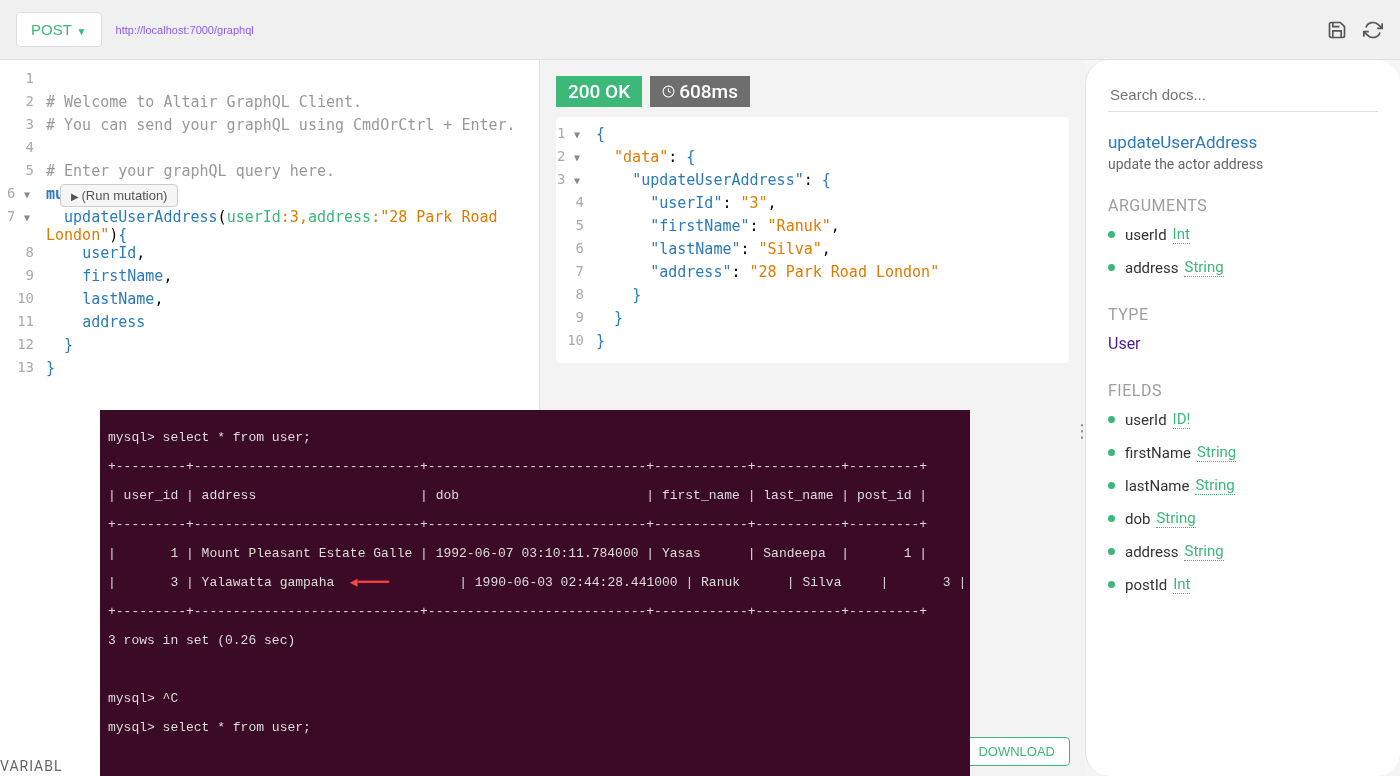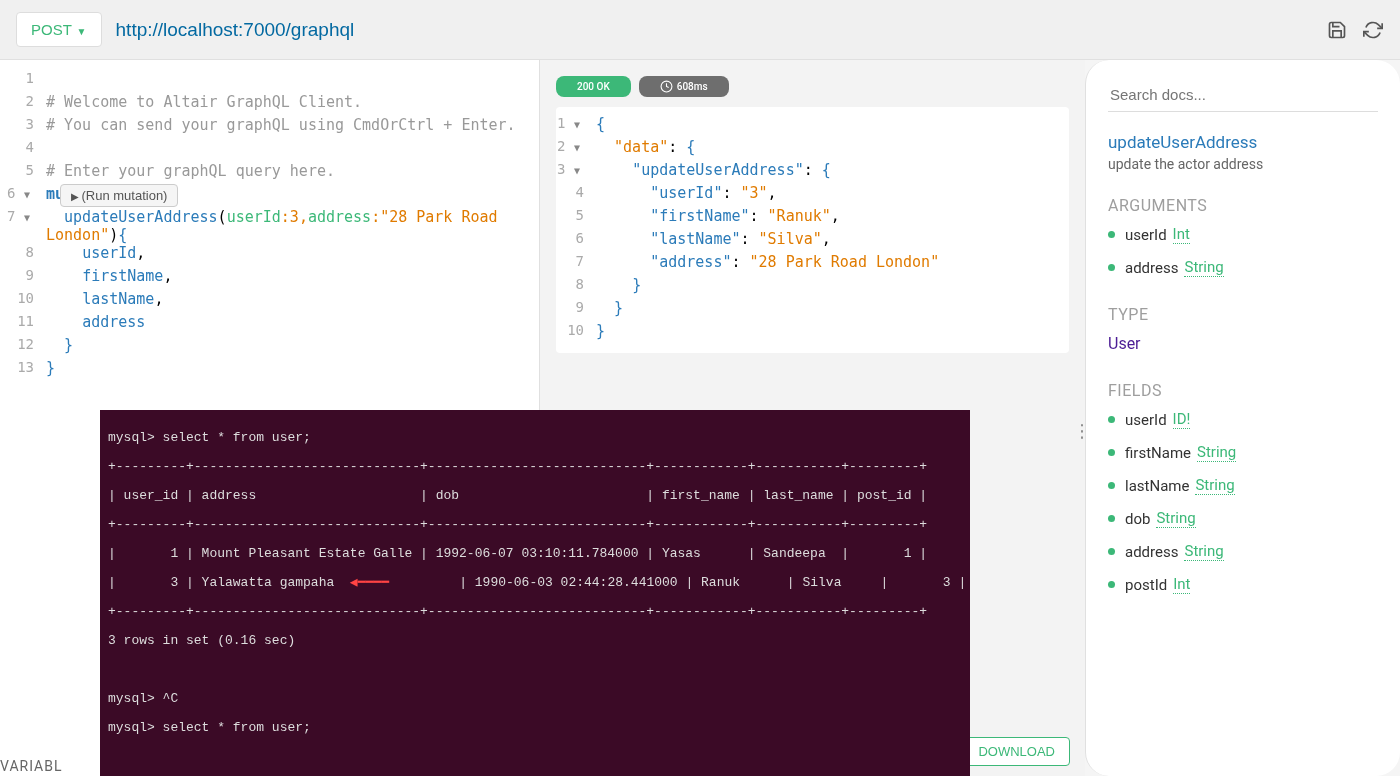--- a/index.html
+++ b/index.html
@@ -2,21 +2,21 @@
 <html><head>
 <meta charset="utf-8">
 <style>
 * { margin: 0; padding: 0; box-sizing: border-box; }
 body { font-family: -apple-system, BlinkMacSystemFont, "Segoe UI", Roboto, sans-serif; background: #f5f5f5; overflow: hidden; width: 1400px; height: 776px; }
 
 
 .topbar { display: flex; align-items: center; padding: 16px 16px; background: #f0f0f0; border-bottom: 1px solid #e0e0e0; height: 60px; }
 .method-btn { background: #fff; color: #3cb878; border: 1px solid #ddd; padding: 8px 14px; font-size: 15px; font-weight: 500; border-radius: 4px; margin-right: 10px; cursor: pointer; }
 .method-btn .caret { font-size: 10px; margin-left: 2px; }
-.url-input { flex: 1; background: transparent; border: none; font-size: 19px; color: #0369a1; padding: 8px 4px; outline: none; }
+.url-input { flex: 1; background: transparent; border: none; font-size: 11px; color: #8b5cf6; padding: 8px 4px; outline: none; }
 .topbar-icons { display: flex; gap: 14px; margin-left: 20px; }
 .icon-btn { width: 22px; height: 22px; cursor: pointer; display: flex; align-items: center; justify-content: center; color: #555; }
 .icon-btn svg { width: 20px; height: 20px; }
 
 
 .main { display: flex; height: calc(776px - 60px); }
 .left-panel { flex: 0 0 540px; background: #fff; position: relative; border-right: 1px solid #e0e0e0; }
 .center-panel { flex: 0 0 545px; background: #f3f3f3; position: relative; padding: 16px; }
 .right-panel { flex: 1; background: #fff; padding: 18px 22px; overflow-y: auto; border-left: 1px solid #e0e0e0; border-radius: 24px; }
 
@@ -35,21 +35,21 @@
 .tok-str { color: #e07b00; }
 .tok-punct { color: #e07b00; }
 .tok-key { color: #2b7bb9; }
 .tok-val { color: #e07b00; }
 
 .run-btn { position: absolute; left: 60px; top: 124px; background: #f5f5f5; border: 1px solid #ccc; border-radius: 4px; padding: 3px 10px; font-size: 13px; color: #555; cursor: pointer; z-index: 5; }
 .run-btn::before { content: "▶ "; font-size: 10px; }
 
 
 .status-row { display: flex; gap: 8px; margin-bottom: 10px; }
-.badge { padding: 4px 21px; border-radius: 8px; font-size: 10px; font-weight: 500; display: flex; align-items: center; gap: 4px; }
+.badge { padding: 4px 12px; border-radius: 0; font-size: 19px; font-weight: 500; display: flex; align-items: center; gap: 4px; }
 .badge-ok { background: #3cb878; color: #fff; }
 .badge-time { background: #6e6e6e; color: #fff; align-items: center; }
 .badge-time svg { width: 13px; height: 13px; }
 
 
 .response { background: #fff; border-radius: 4px; font-family: Menlo, Consolas, monospace; font-size: 15px; padding: 8px 0; }
 .response .line { min-height: 23px; }
 .response .gutter { width: 40px; }
 .response .code { }
 
@@ -284,21 +284,21 @@
 </div>
 
 <div class="terminal">
 <span style="display: block;">mysql&gt; select * from user;</span>
 <span style="display: block;">+---------+-----------------------------+----------------------------+------------+-----------+---------+</span>
 <span style="display: block;">| user_id | address                     | dob                        | first_name | last_name | post_id |</span>
 <span style="display: block;">+---------+-----------------------------+----------------------------+------------+-----------+---------+</span>
 <span style="display: block;">|       1 | Mount Pleasant Estate Galle | 1992-06-07 03:10:11.784000 | Yasas      | Sandeepa  |       1 |</span>
 <span style="display: block;"><span>|       3 | Yalawatta gampaha  </span><span class="arrow">◀━━━━</span><span>         | 1990-06-03 02:44:28.441000 | Ranuk      | Silva     |       3 |</span></span>
 <span style="display: block;">+---------+-----------------------------+----------------------------+------------+-----------+---------+</span>
-<span style="display: block;">3 rows in set (0.16 sec)</span>
+<span style="display: block;">3 rows in set (0.26 sec)</span>
 <span style="display: block;"> </span>
 <span style="display: block;">mysql&gt; ^C</span>
 <span style="display: block;">mysql&gt; select * from user;</span>
 
 
 
 
 
 
 

